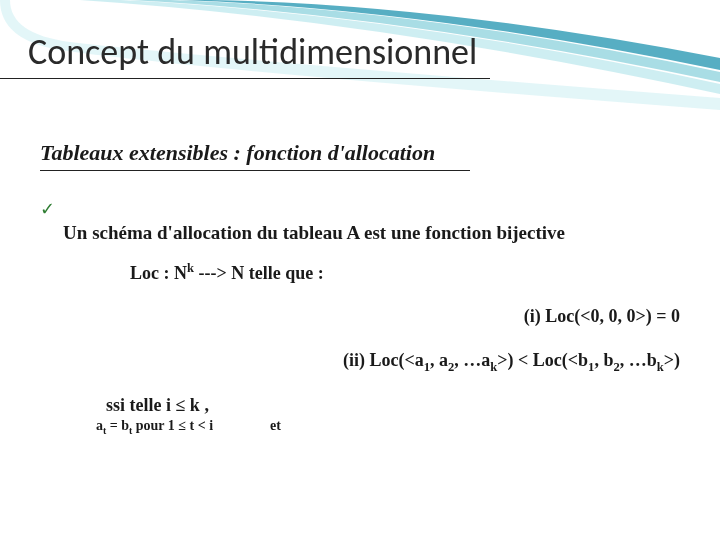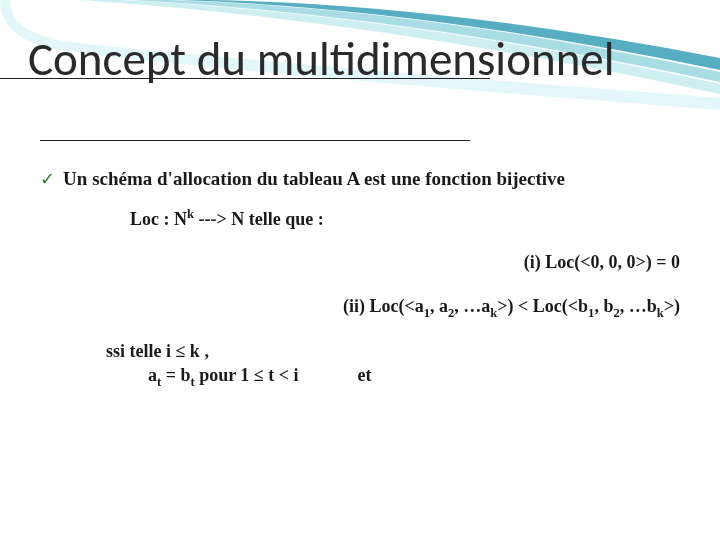--- a/index.html
+++ b/index.html
@@ -19,21 +19,21 @@
     right: 0;
     width: 720px;
     height: 120px;
     pointer-events: none;
   }
   .title {
     position: absolute;
     top: 30px;
     left: 28px;
     font-family: Calibri, 'Segoe UI', sans-serif;
-    font-size: 47px;
+    font-size: 36px;
     font-weight: 400;
     color: #2a2a2a;
   }
   .title-rule {
     position: absolute;
     top: 78px;
     left: 0;
     width: 490px;
     height: 0;
     border-bottom: 1.5px solid #222;
@@ -63,44 +63,46 @@
   .check {
     color: #2e7d32;
     font-size: 18px;
     margin-right: 8px;
     line-height: 24px;
   }
   .bullet-text {
     font-weight: bold;
     font-size: 19px;
     line-height: 24px;
+    margin-top: 24px;
   }
   .indent1 { margin-left: 90px; font-weight: bold; font-size: 18px; margin-bottom: 22px; }
   .indent2 { margin-left: 48px; font-weight: bold; font-size: 18px; margin-bottom: 22px; line-height: 1.2; text-align: right; }
   .indent3 { margin-left: 66px; font-weight: bold; font-size: 18px; line-height: 1.35; }
-  .indent4 { margin-left: 108px; font-weight: bold; font-size: 18px; line-height: 1.35; }
+  .indent4 { margin-left: 56px; font-weight: bold; font-size: 14px; line-height: 1.35; }
   sup { font-size: 0.7em; vertical-align: super; line-height: 0; }
   sub { font-size: 0.7em; vertical-align: sub; line-height: 0; }
   .et { display: inline-block; width: 50px; }
 </style>
 </head>
 <body>
 
 <svg class="swoosh" viewBox="0 0 720 120" preserveAspectRatio="none">
   <path d="M 180 0 Q 420 8 720 70 L 720 58 Q 440 4 210 0 Z" fill="#3aa0b8" opacity="0.85"></path>
   <path d="M 130 0 Q 400 14 720 82 L 720 72 Q 420 8 170 0 Z" fill="#6fc6d4" opacity="0.6"></path>
   <path d="M 80 0 Q 380 20 720 94 L 720 84 Q 400 14 120 0 Z" fill="#9edde6" opacity="0.5"></path>
   <path d="M 0 0 Q 0 40 60 50 Q 200 70 720 110 L 720 98 Q 230 60 70 42 Q 10 34 10 0 Z" fill="#cceff2" opacity="0.55"></path>
 </svg>
 
 <div class="title">Concept du multidimensionnel</div>
 <div class="title-rule"></div>
 
 <div class="content">
 
+  <div class="subtitle">Tableaux extensibles : fonction d'allocation</div>
   <div class="sub-rule"></div>
 
   <div class="bullet-row">
     <span class="check">✓</span>
     <span class="bullet-text">Un schéma d'allocation du tableau A est une fonction bijective</span>
   </div>
 
   <div class="indent1">
     <span>Loc : N</span><sup>k</sup><span> ---&gt; N  telle que  :</span>
   </div>

